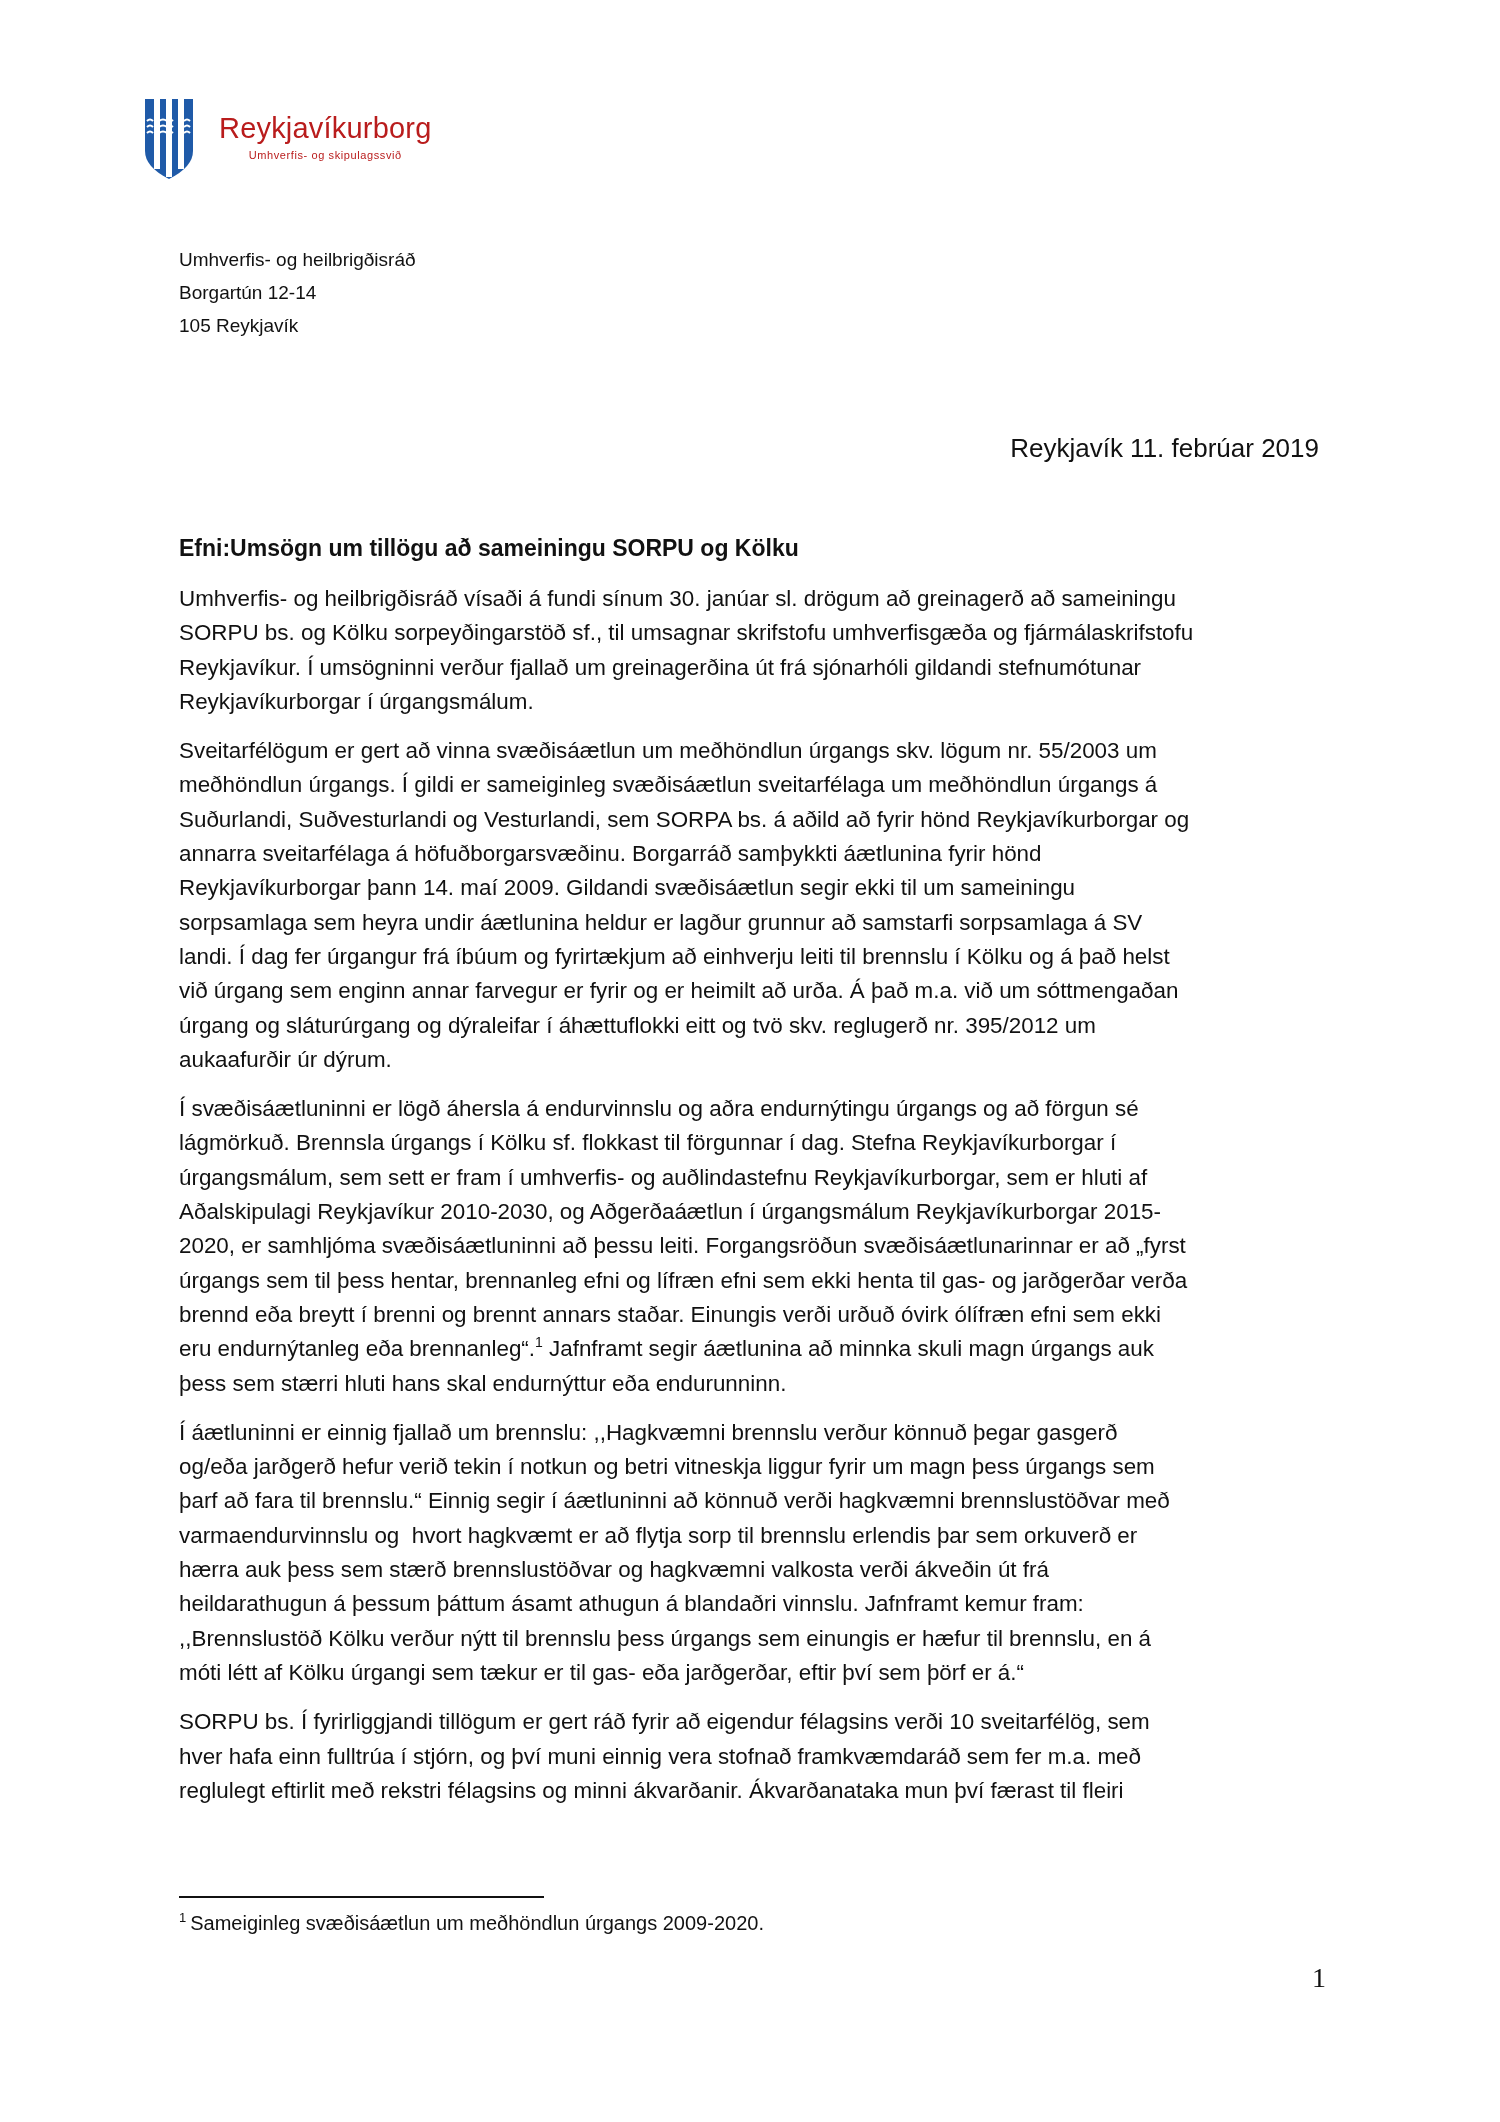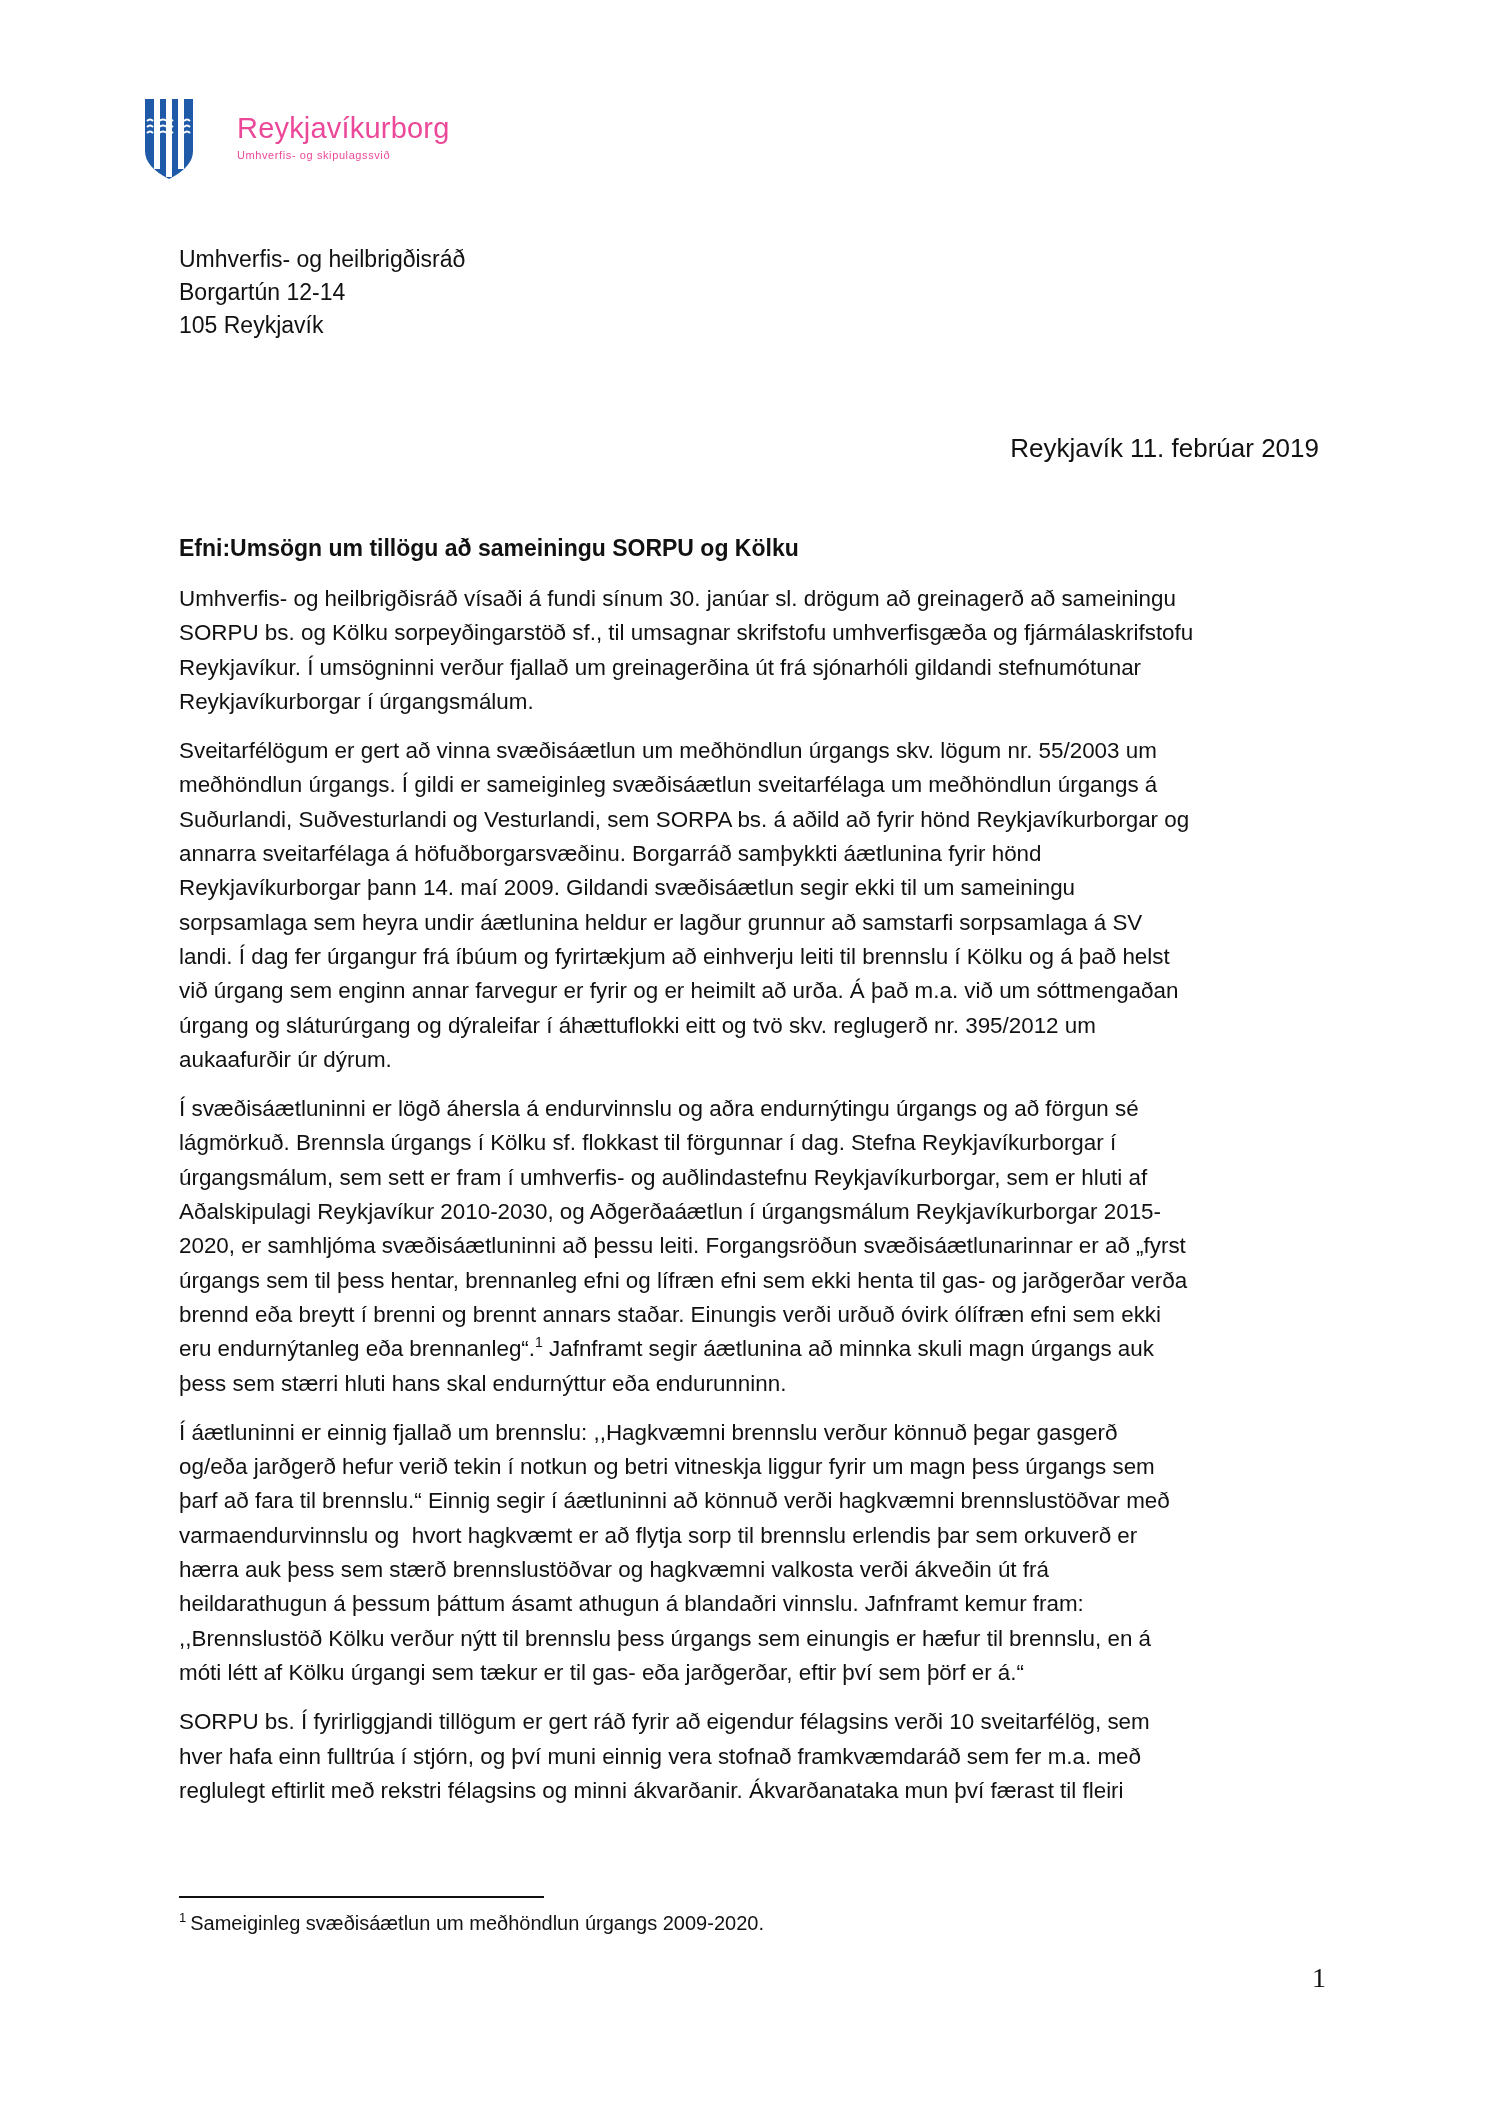--- a/index.html
+++ b/index.html
@@ -1,23 +1,23 @@
 <!DOCTYPE html>
 <html><head>
 <meta charset="utf-8">
 <style>
   html, body { margin: 0; padding: 0; background: #ffffff; }
   body { width: 1500px; height: 2122px; position: relative; overflow: hidden;
          font-family: "Liberation Sans", "DejaVu Sans", sans-serif; color: #111; }
   .logo { position: absolute; left: 145px; top: 99px; display: flex; align-items: center; }
   .crest { width: 48px; height: 80px; }
-  .logo-text { margin-left: 44px; color: #ec4899; }
+  .logo-text { margin-left: 26px; color: #b91c1c; text-align: center; }
   .logo-title { font-size: 29px; letter-spacing: 0.2px; line-height: 32px; }
   .logo-sub { font-size: 11px; line-height: 22px; letter-spacing: 0.6px; }
-  .recipient { position: absolute; left: 179px; top: 243px; font-size: 23px; line-height: 33px; }
+  .recipient { position: absolute; left: 179px; top: 243px; font-size: 19px; line-height: 33px; }
   .recipient div { white-space: nowrap; }
   .date { position: absolute; right: 181px; top: 433px; font-size: 26px; white-space: nowrap; }
   .subject { position: absolute; left: 179px; top: 535px; font-size: 23px; font-weight: bold; white-space: nowrap; }
   .subject .label { margin-right: 0; }
   .body { position: absolute; left: 179px; top: 582px; width: 1150px; font-size: 22.4px; line-height: 34.3px; }
   .body p { margin: 0 0 15px 0; }
   .line { display: block; white-space: nowrap; }
   sup { font-size: 14px; line-height: 0; vertical-align: 9px; }
   .fn-rule { position: absolute; left: 179px; top: 1896px; width: 365px; height: 2px; background: #111; }
   .footnote { position: absolute; left: 179px; top: 1912px; font-size: 20px; white-space: nowrap; }

